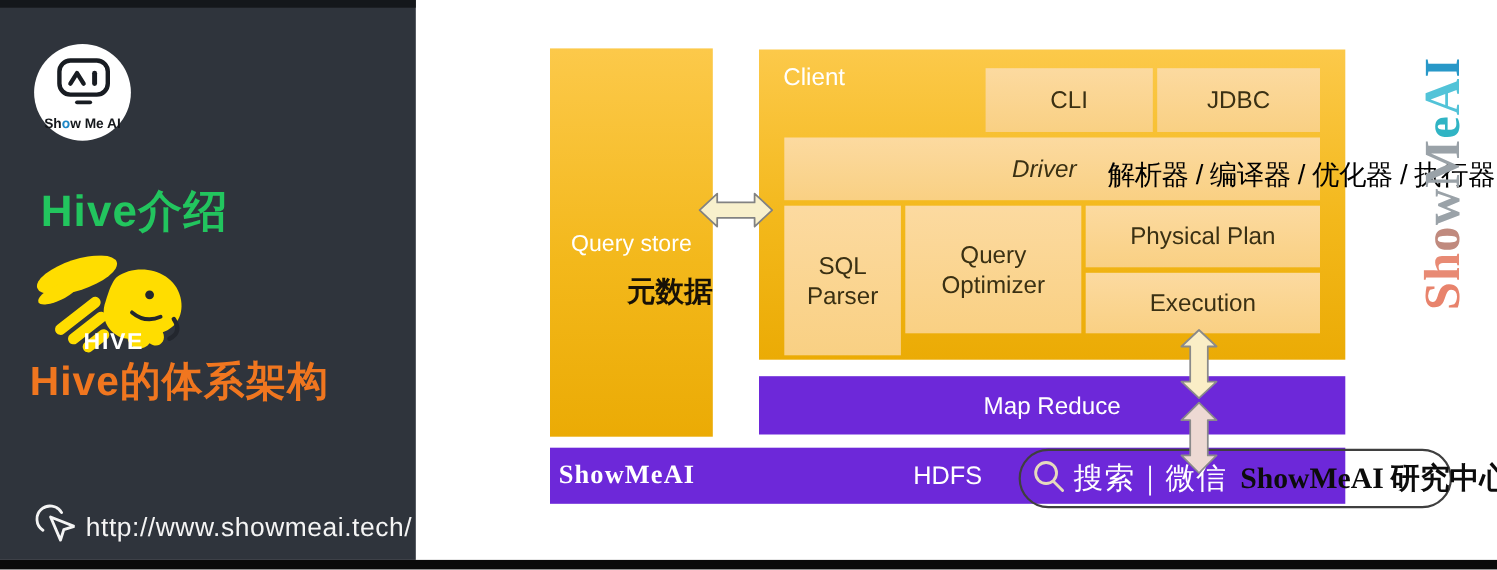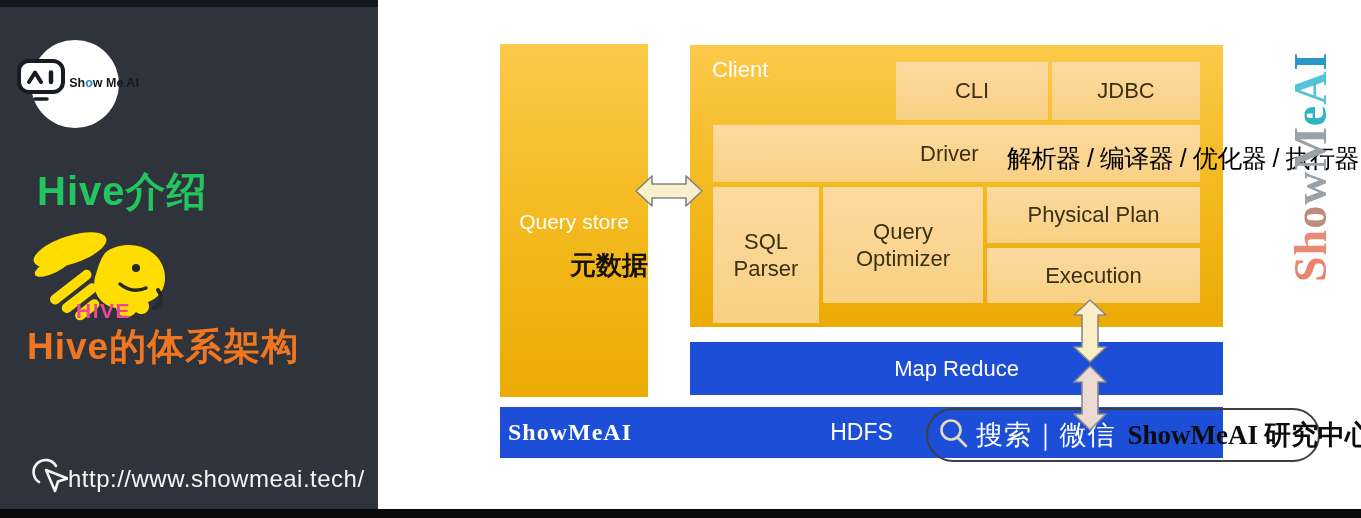--- a/index.html
+++ b/index.html
@@ -5,57 +5,57 @@
   html,body { margin:0; padding:0; background:#ffffff; }
   .page {
     position:relative; width:1361px; height:518px; overflow:hidden;
     background:#ffffff; font-family:"Liberation Sans", sans-serif;
   }
   
   .sidebar { position:absolute; left:0; top:0; width:378px; height:509px; background:#2f343c; }
   .sidebar-topstrip { position:absolute; left:0; top:0; width:378px; height:7px; background:#14171b; }
   .logo-circle {
     position:absolute; left:31px; top:40px; width:88px; height:88px;
-    background:#ffffff; border-radius:50%; display:flex; flex-direction:row;
+    background:#ffffff; border-radius:50%; display:flex; flex-direction:column;
     align-items:center; justify-content:center;
   }
   .logo-text { font-size:12.5px; font-weight:bold; color:#15181c; margin-top:-2px; white-space:nowrap; }
   .sidebar-title { position:absolute; left:37px; top:164px; font-size:40px; font-weight:600; color:#22c55e; letter-spacing:1px; }
   .bee-logo { position:absolute; left:20px; top:232px; }
-  .hive-badge { position:absolute; left:76px; top:299px; font-size:21px; font-weight:800; color:#ec4899; letter-spacing:1.5px; }
+  .hive-badge { position:absolute; left:76px; top:299px; font-size:21px; font-weight:800; color:#ffffff; letter-spacing:1.5px; }
   .sidebar-subtitle { position:absolute; left:27px; top:322px; font-size:37px; font-weight:bold; color:#f0761f; letter-spacing:1px; }
-  .url-row { position:absolute; left:32px; top:458px; display:flex; align-items:center; gap:0; }
+  .url-row { position:absolute; left:32px; top:458px; display:flex; align-items:center; gap:10px; }
   .url-text { color:#f4f4f4; font-size:24px; letter-spacing:0.5px; }
   
   .gold-box { position:absolute; background:linear-gradient(180deg,#fcc94a 0%,#f3b81b 55%,#ebab05 100%); }
   .meta-box { left:500px; top:44px; width:148px; height:353px; }
   .client-box { left:690px; top:45px; width:533px; height:282px; }
   .client-label { position:absolute; left:22px; top:12px; color:#ffffff; font-size:22px; }
   .meta-label { position:absolute; left:0; top:166px; width:100%; text-align:center; color:#ffffff; font-size:21px; }
   .meta-sublabel { position:absolute; left:0; top:204px; width:100%; text-align:right; color:#171107; font-size:26px; font-weight:bold; }
   .inner-box {
     position:absolute; background:linear-gradient(180deg,#fcdaa0 0%,#f9d083 100%);
     color:#3a3013; font-size:22px; display:flex; align-items:center; justify-content:center;
     text-align:center; line-height:1.25;
   }
   .box-cli  { left:206px; top:17px;  width:152px; height:58px; }
   .box-jdbc { left:362px; top:17px;  width:148px; height:58px; }
-  .box-driver { left:23px; top:80px; width:487px; height:57px; justify-content:flex-start; }
+  .box-driver { left:23px; top:80px; width:487px; height:57px; justify-content:flex-start;font-style:italic; }
   .driver-label { position:absolute; left:207px; top:0; height:100%; display:flex; align-items:center; }
   .box-sqlparser { left:23px;  top:142px; width:106px; height:136px; }
   .box-queryopt  { left:133px; top:142px; width:160px; height:116px; }
   .box-physplan  { left:297px; top:142px; width:213px; height:56px; }
   .box-exec      { left:297px; top:203px; width:213px; height:55px; }
   
   .annotation {
     position:absolute; left:1007px; top:142px; font-size:25px; font-weight:normal;
     color:#000000; white-space:nowrap; z-index:4; letter-spacing:-0.5px;
   }
   
-  .blue-bar { position:absolute; background:#1d4ed8; color:#ffffff; display:flex; align-items:center; justify-content:center;text-align:center; }
+  .blue-bar { position:absolute; background:#6d28d9; color:#ffffff; display:flex; align-items:center; justify-content:center;text-align:center; }
   .mapreduce-bar { left:690px; top:342px; width:533px; height:53px; font-size:22px; }
   .hdfs-bar { left:500px; top:407px; width:723px; height:51px; font-size:23px; }
   .hdfs-brand {
     position:absolute; left:8px; top:0; height:100%; display:flex; align-items:center;
     font-family:"Liberation Serif", serif; font-weight:bold; font-size:24px; letter-spacing:1px;
   }
   
   .arrow { position:absolute; z-index:3; }
   .arrow2 { z-index:7; }
   

